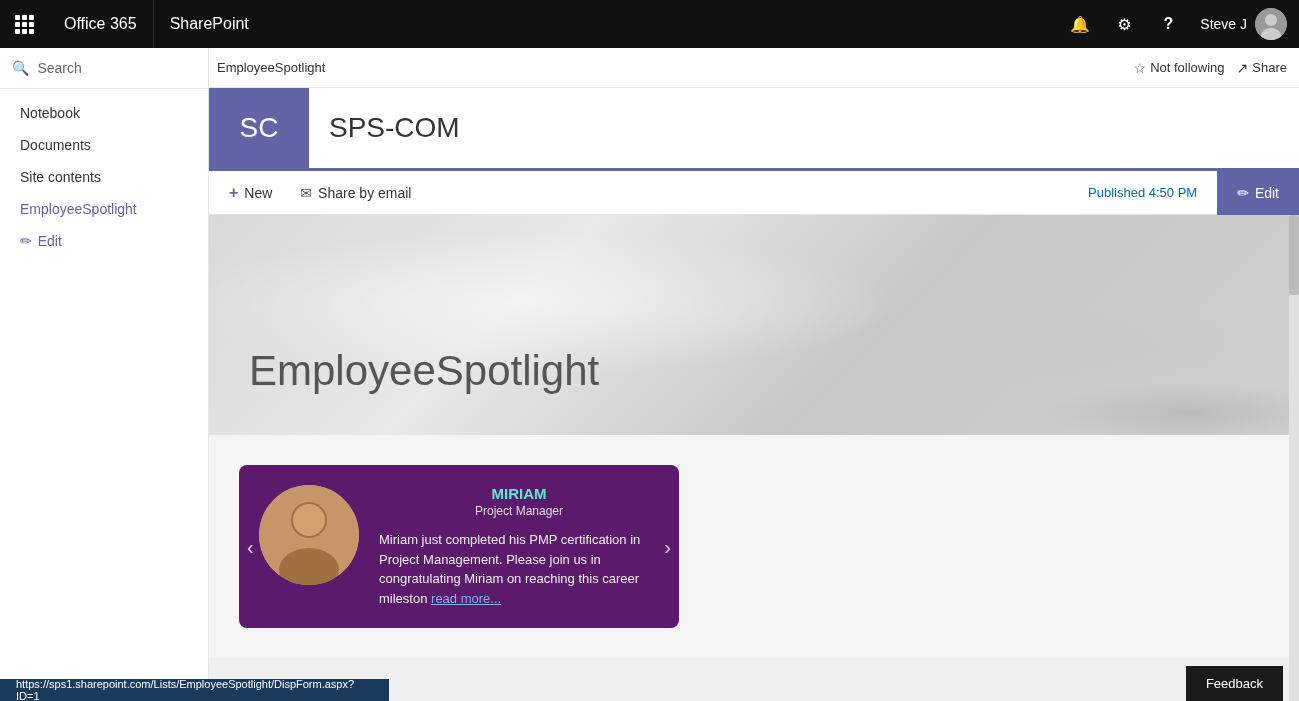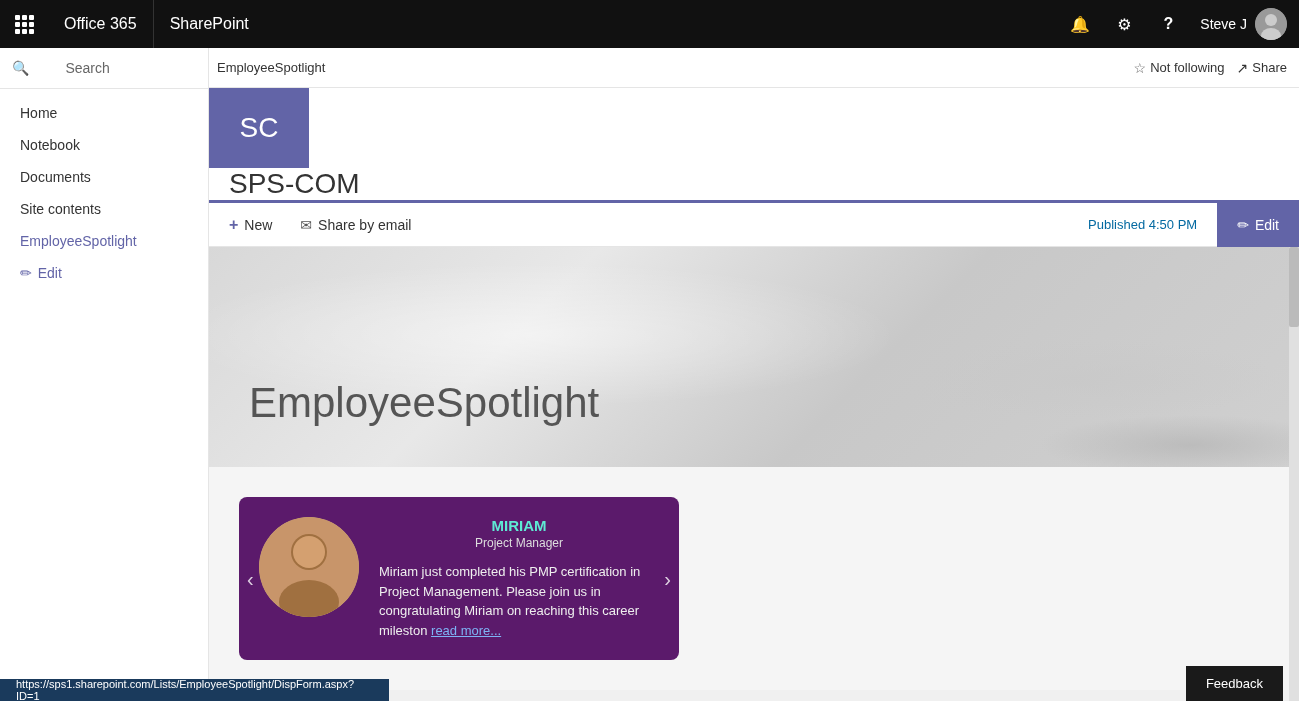--- a/index.html
+++ b/index.html
@@ -113,21 +113,20 @@
       gap: 8px;
       cursor: pointer;
     }
     .search-icon-sidebar {
       color: #666;
       font-size: 14px;
     }
     .search-text {
       font-size: 14px;
       color: #666;
-      margin-left: 28px;
     }
     .sidebar-nav {
       padding: 8px 0;
       flex: 1;
     }
     .sidebar-nav-item {
       padding: 8px 20px;
       font-size: 14px;
       color: #333;
       cursor: pointer;
@@ -198,21 +197,20 @@
       cursor: pointer;
     }
 
     
     .site-header {
       display: flex;
       align-items: stretch;
       background: #fff;
       border-bottom: 3px solid #6264a7;
       flex-shrink: 0;
-      flex-direction: column;
     }
     .site-logo {
       width: 100px;
       min-height: 80px;
       background: #6264a7;
       display: flex;
       align-items: center;
       justify-content: center;
       flex-shrink: 0;
     }
@@ -482,21 +480,20 @@
 </div>
 
 <div class="main-layout">
 
   <div class="sidebar">
     <div class="sidebar-search">
       <span class="search-icon-sidebar">🔍</span>
       <span class="search-text">Search</span>
     </div>
     <nav class="sidebar-nav">
-      <a class="sidebar-nav-item">Home</a>
       <a class="sidebar-nav-item">Notebook</a>
       <a class="sidebar-nav-item">Documents</a>
       <a class="sidebar-nav-item">Site contents</a>
       <a class="sidebar-nav-item active">EmployeeSpotlight</a>
       <div class="sidebar-edit-link">
         <span class="edit-pencil-small">✏</span>
         <span>Edit</span>
       </div>
     </nav>
   </div>

